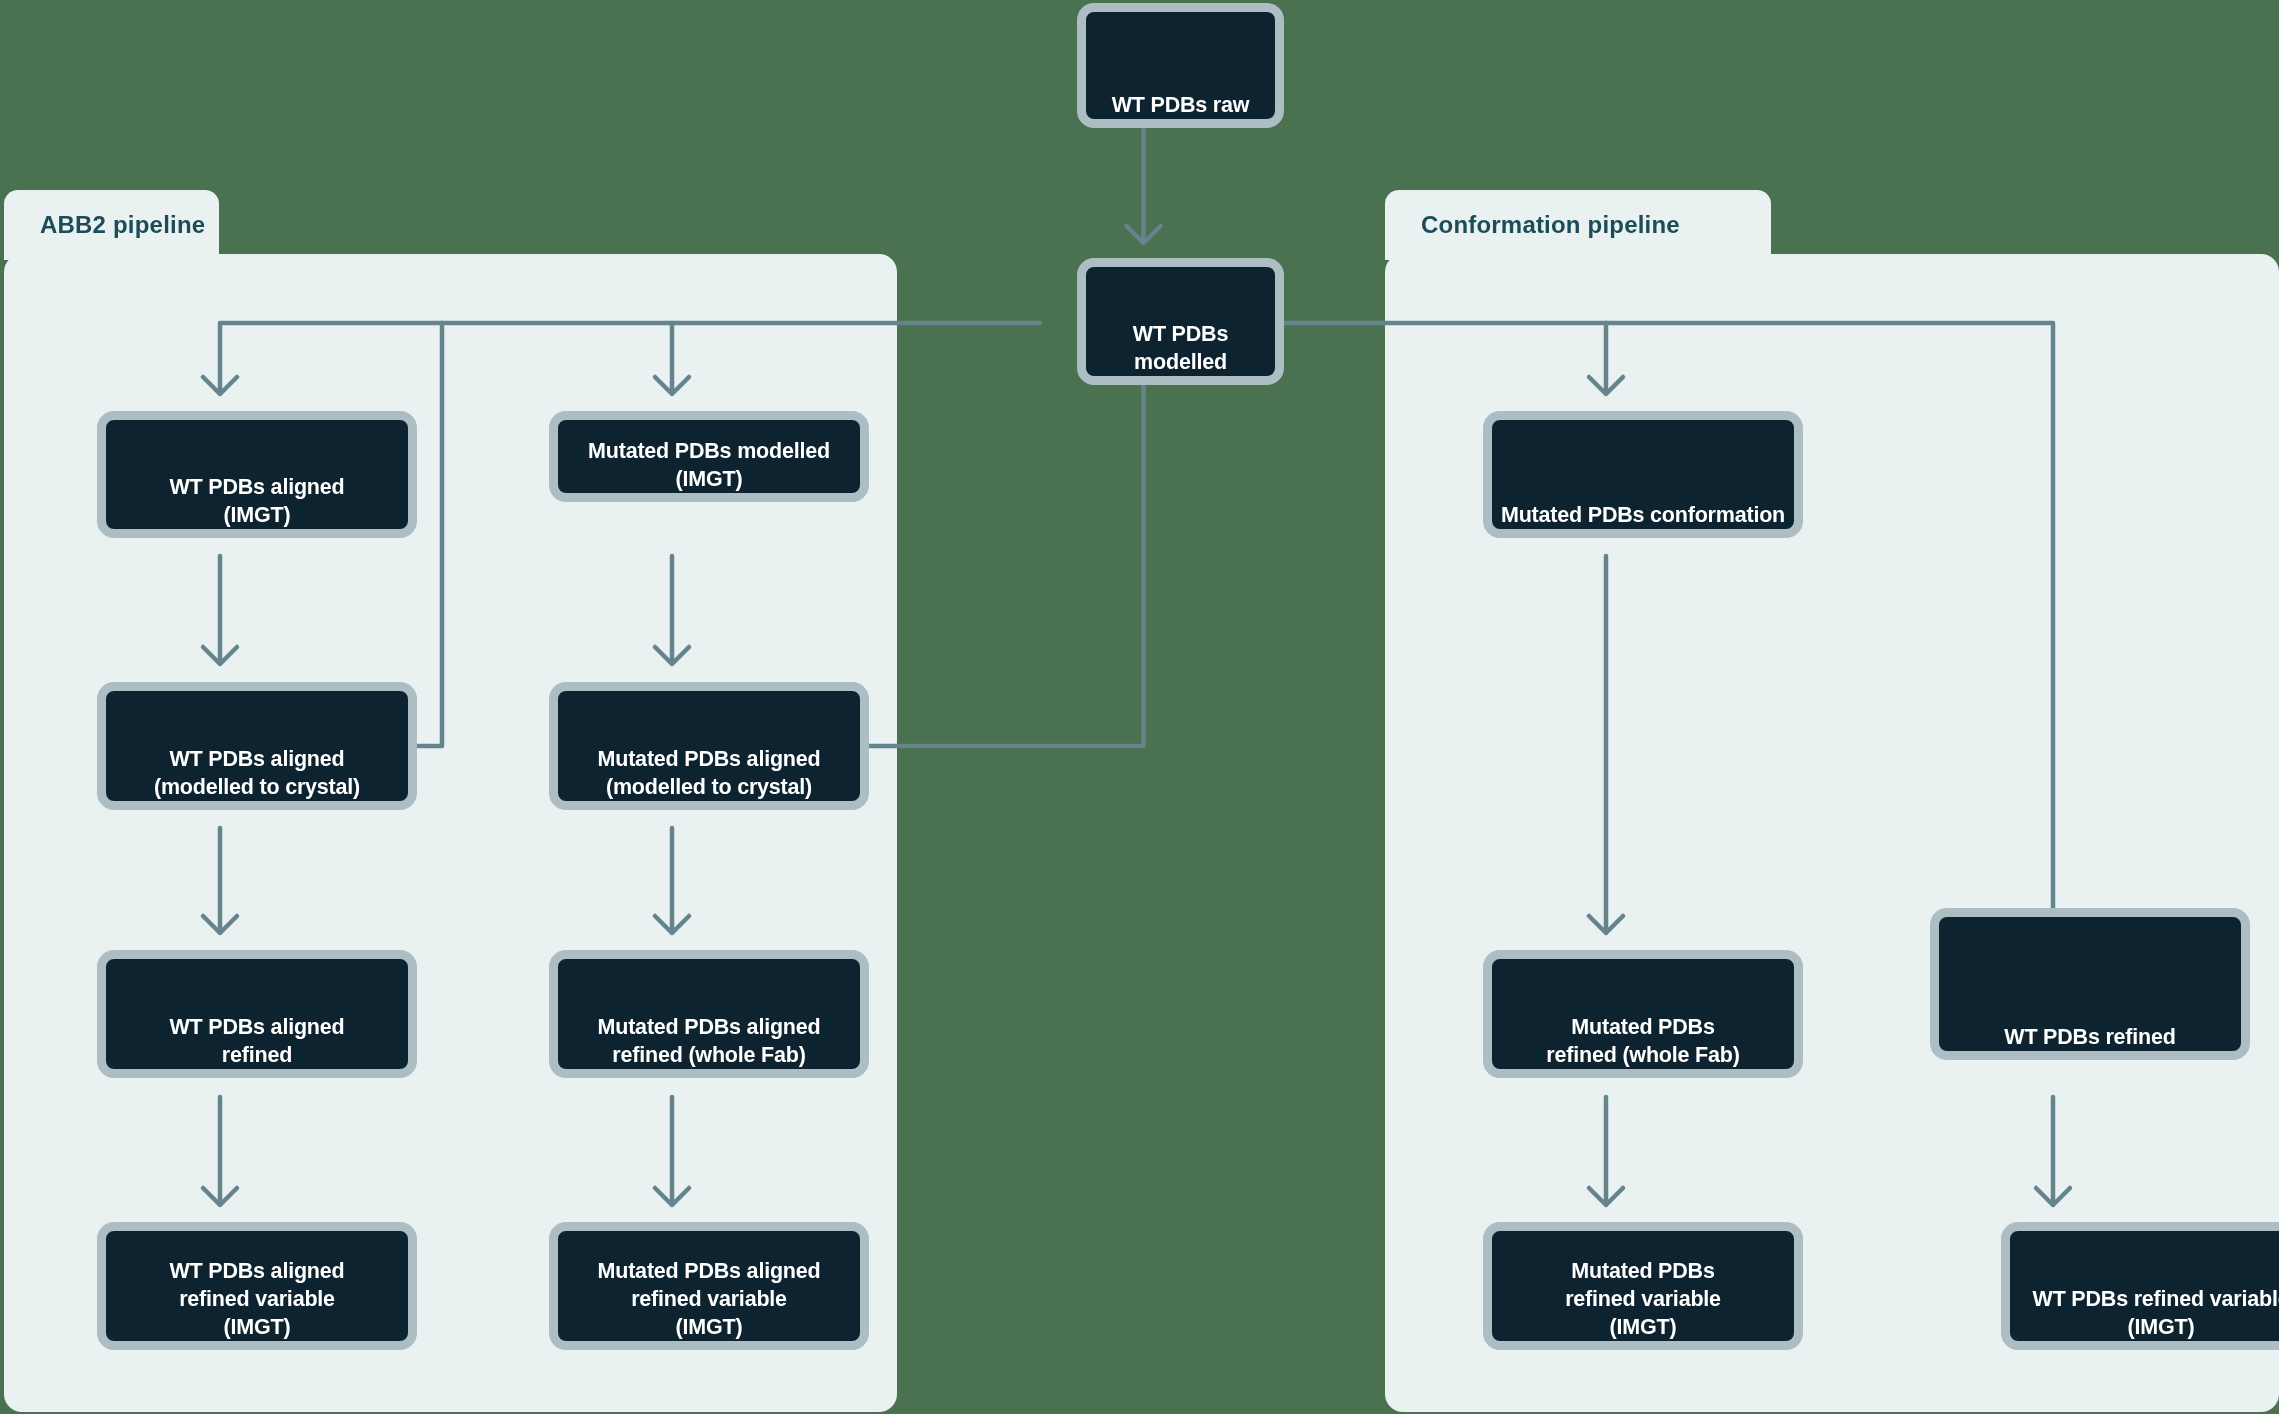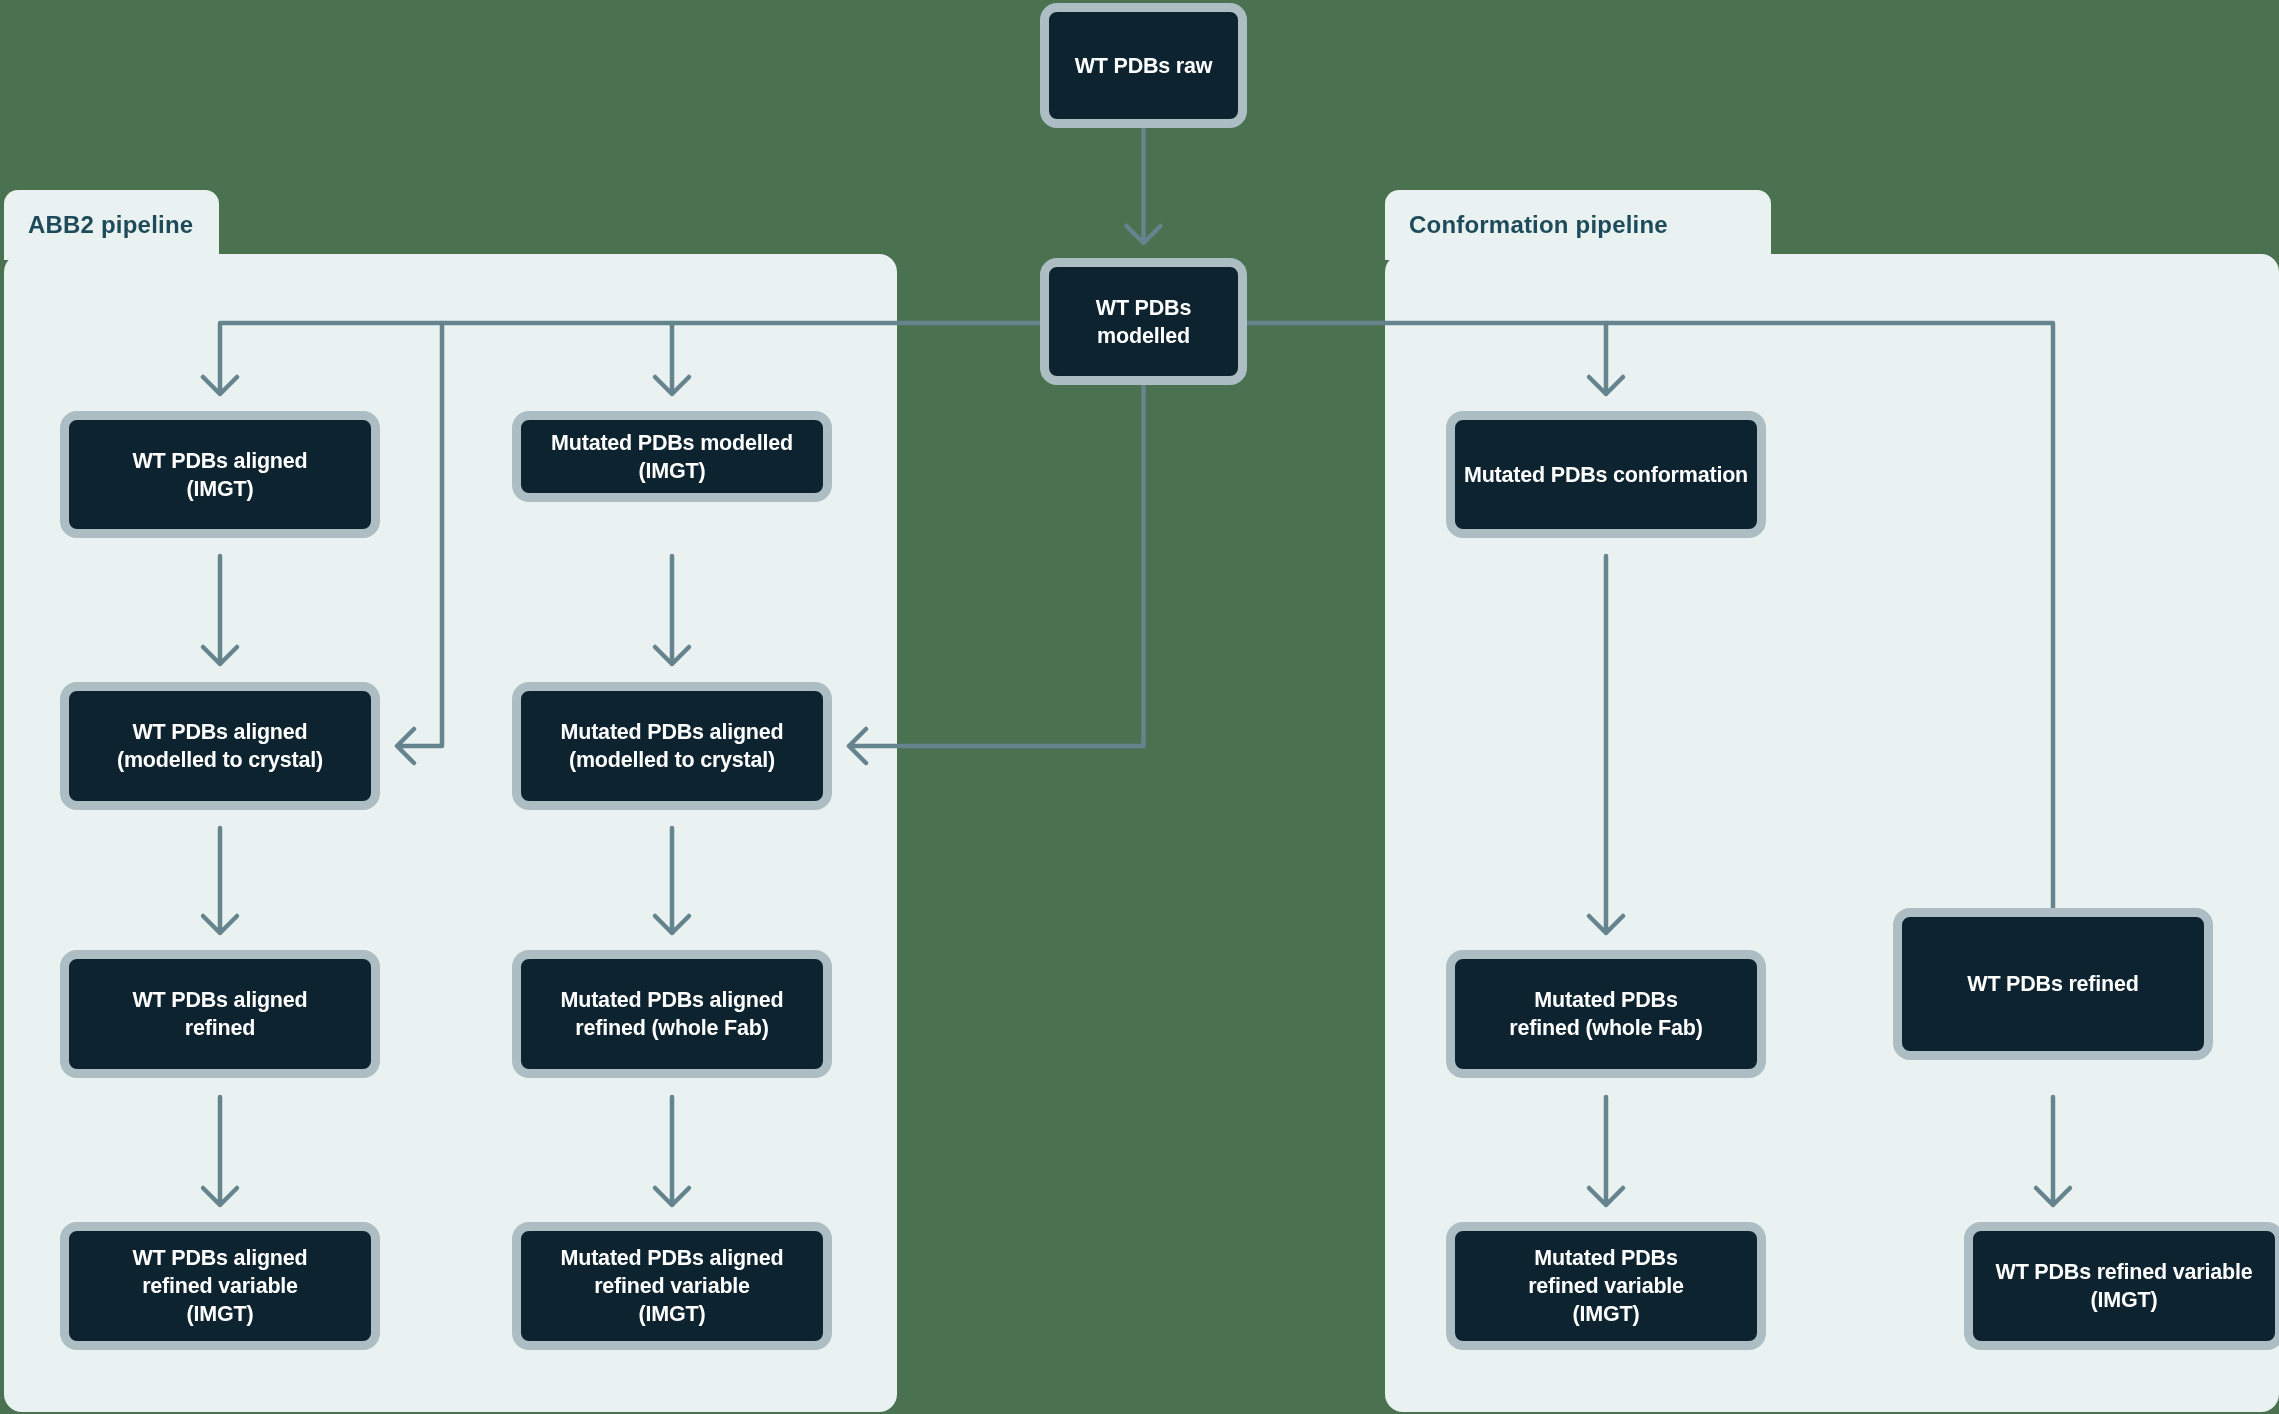--- a/index.html
+++ b/index.html
@@ -25,21 +25,21 @@
     border-radius:18px;
     z-index:1;
   }
   .tab{
     position:absolute;
     background:var(--panel);
     border-radius:14px 14px 0 0;
     z-index:1;
     display:flex;
     align-items:center;
-    padding-left:24px;
+    padding-left:36px;
     box-sizing:border-box;
   }
   .tab-title{
     font-size:24px;
     font-weight:bold;
     color:var(--tab_text);
     letter-spacing:0.2px;
   }
   #edges{
     position:absolute;
@@ -53,23 +53,24 @@
     stroke-linecap:round;
     stroke-linejoin:round;
   }
   .node{
     position:absolute;
     box-sizing:border-box;
     background:var(--node_fill);
     border:9px solid var(--node_border);
     border-radius:17px;
     display:flex;
-    align-items:center;
+    align-items:flex-end;
     justify-content:center;
     z-index:3;
+    margin-left:37px;
   }
   .node-label{
     color:var(--node_text);
     font-size:21.5px;
     font-weight:bold;
     line-height:28px;
     text-align:center;
     white-space:pre;
     letter-spacing:-0.2px;
   }

